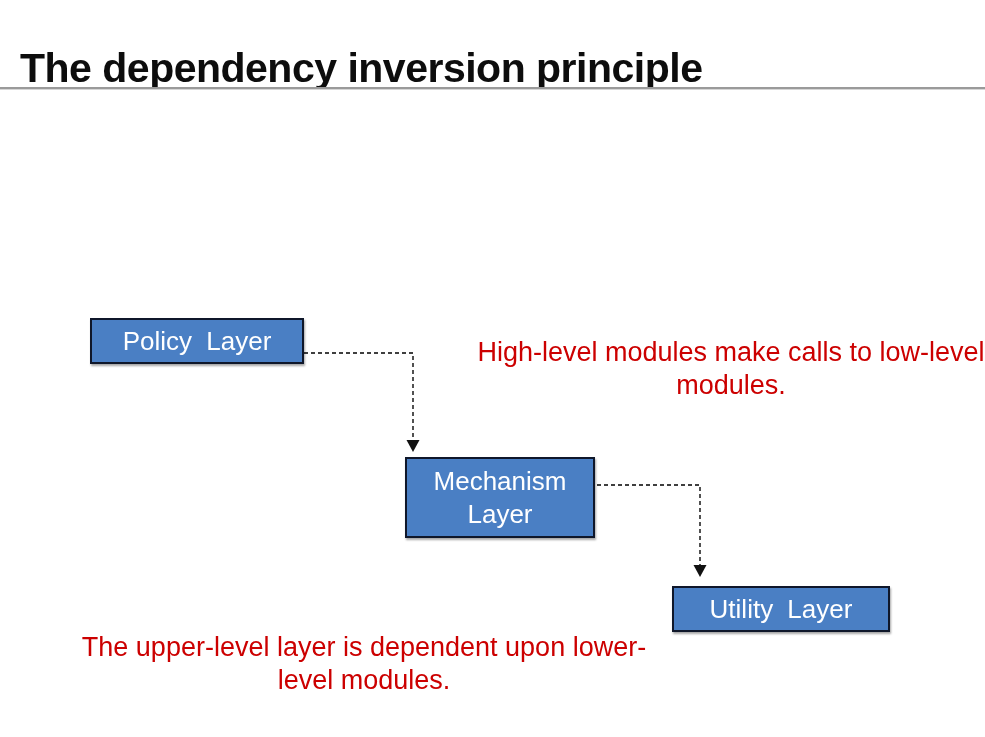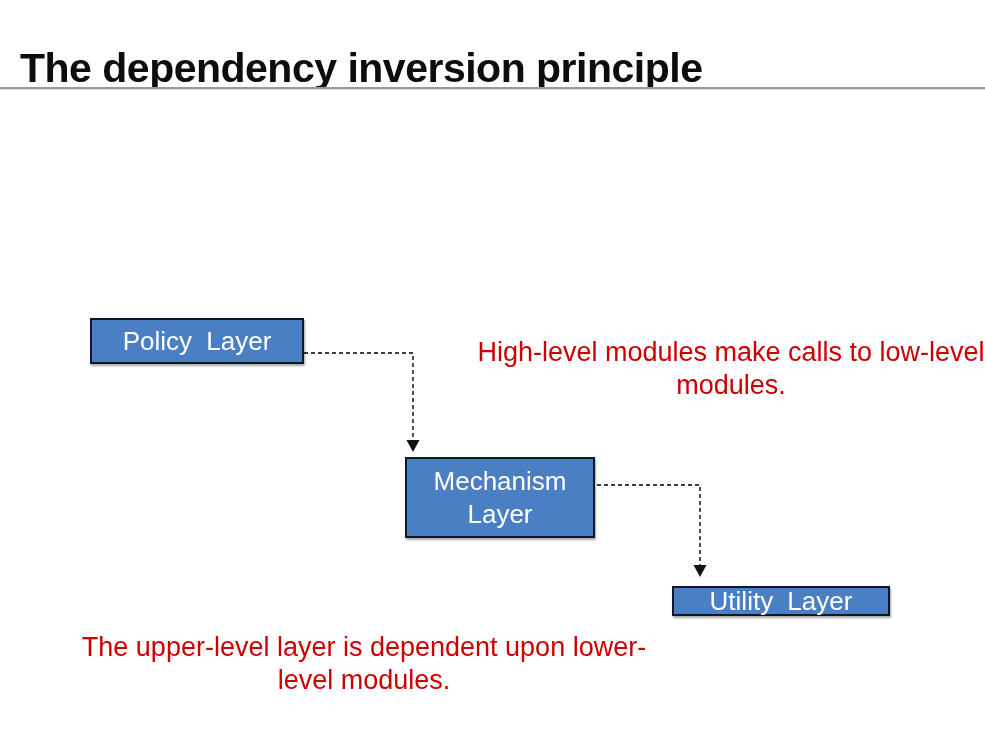--- a/index.html
+++ b/index.html
@@ -62,21 +62,21 @@
     height: 81px;
     margin-left: 29px;
   }
   .box-mechanism .label-inner {
     max-width: 160px;
   }
   .box-utility {
     left: 672px;
     top: 586px;
     width: 218px;
-    height: 30px;
+    height: 46px;
   }
   .annotation {
     position: absolute;
     color: #cc0000;
     font-weight: normal;
     font-size: 27px;
     line-height: 1.22;
     text-align: center;
   }
   .annotation-high {

